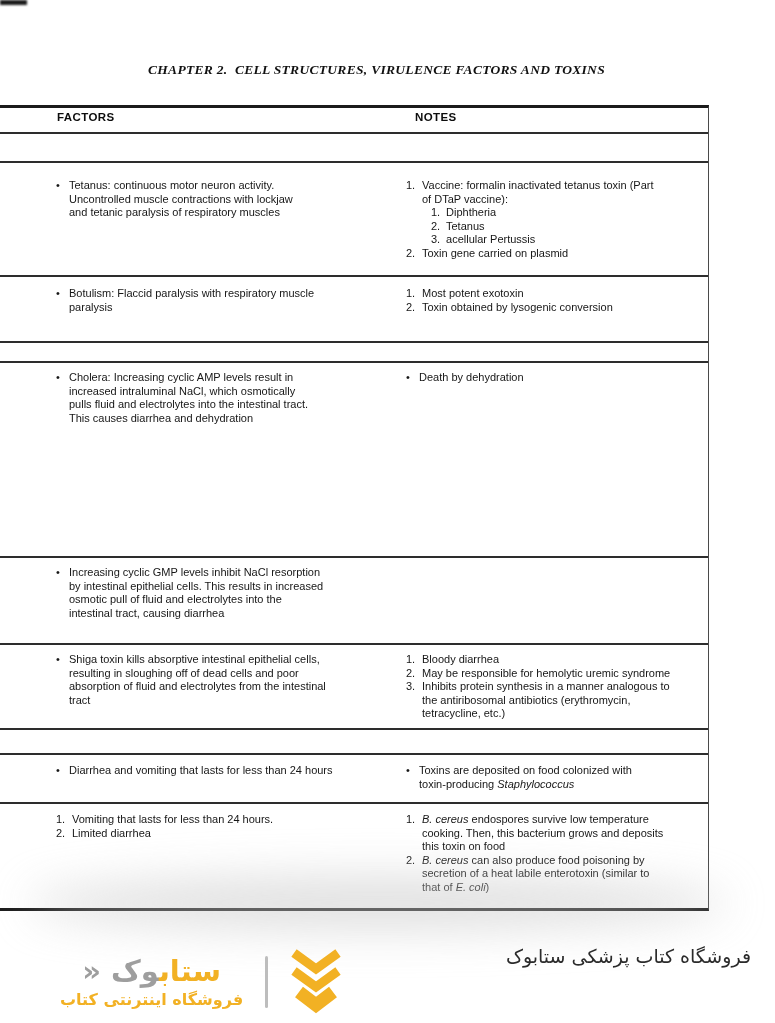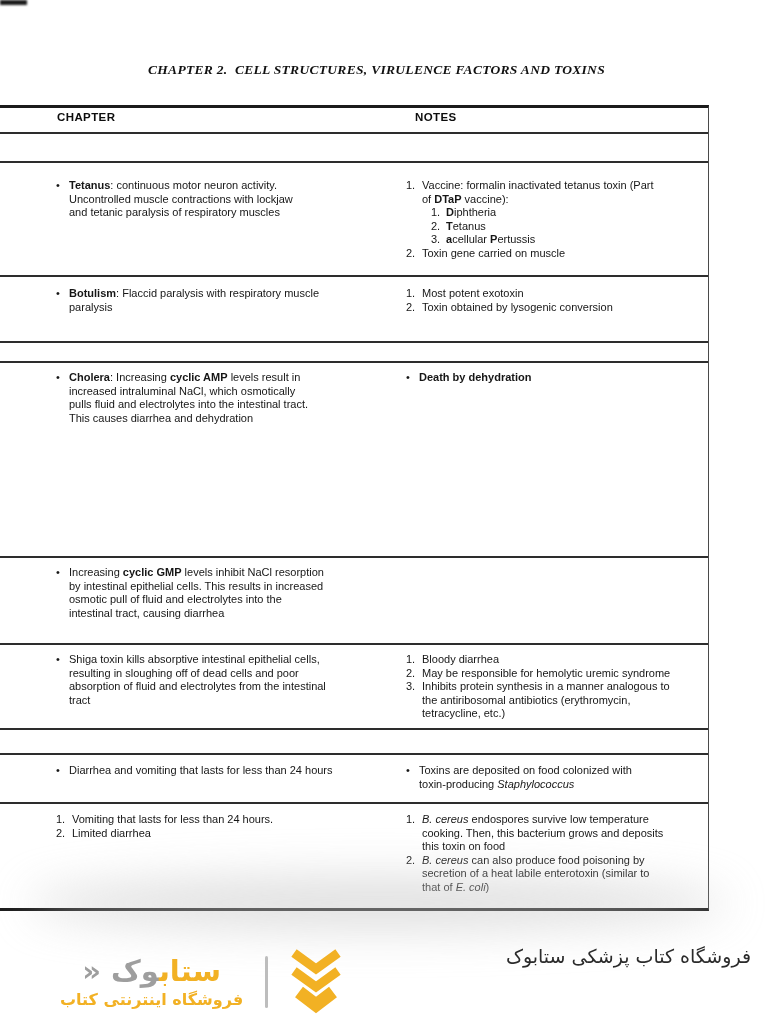--- a/index.html
+++ b/index.html
@@ -37,21 +37,21 @@
   .hcell.right{padding-left:15px}
   .cell{box-sizing:border-box;font-size:11px;line-height:13.6px}
   .cell.left{width:400px;padding-left:56px;padding-right:10px}
   .cell.right{flex:1;padding-left:6px;padding-right:6px}
   .li{display:flex}
   .marker{flex:0 0 13px;text-align:left}
   .marker.number{flex-basis:16px}
   .txt{white-space:pre-line;flex:1}
   .sub{margin-left:9px}
   .sub .marker.number{flex-basis:15px}
-  b{font-weight:bold}
+  b{font-weight:normal}
   i{font-style:italic}
   
   .footer{position:absolute;left:0;top:944px;width:775px;height:79px}
   .logo{position:absolute;left:60px;top:2px;display:flex;align-items:center;gap:22px}
   .wordmark-col{display:flex;flex-direction:column;align-items:center}
   .wordmark{font-family:"DejaVu Sans",sans-serif;font-size:29px;font-weight:bold;direction:rtl;line-height:1.15}
   .logo-sub{font-family:"DejaVu Sans",sans-serif;font-size:16px;font-weight:600;color:var(--gold);margin-top:1px;direction:rtl}
   .vbar{width:3px;height:52px;background:#bdbdbd;border-radius:2px}
   .emblem{display:block}
   .brand{position:absolute;right:16px;top:1px;display:flex;flex-direction:row;align-items:flex-end}
@@ -63,21 +63,21 @@
 </style>
 </head>
 <body>
 
 <div class="artifact-top"></div>
 
 <div class="title">CHAPTER 2.  CELL STRUCTURES, VIRULENCE FACTORS AND TOXINS</div>
 
 <div class="table">
   <div class="trow header">
-    <div class="hcell left">CHAPTER</div>
+    <div class="hcell left">FACTORS</div>
     <div class="hcell right">NOTES</div>
   </div>
 
 <div class="trow" style="min-height: 27px; padding-top: 0px; height: 27px;">
       <div class="cell left"></div>
       <div class="cell right"></div>
     </div>
     <div class="trow" style="min-height: 96px; padding-top: 16px; height: 80px;">
       <div class="cell left">
         <div class="li">
@@ -88,21 +88,21 @@
         </div>
       </div>
       <div class="cell right">
         <div class="li">
           <span class="marker number">1.</span>
           <span class="txt">Vaccine: formalin inactivated tetanus toxin (Part
 of <b>DTaP</b> vaccine):<div class="sub"><div class="li"><span class="marker number">1.</span><span class="txt"><b>D</b>iphtheria</span></div><div class="li"><span class="marker number">2.</span><span class="txt"><b>T</b>etanus</span></div><div class="li"><span class="marker number">3.</span><span class="txt"><b>a</b>cellular <b>P</b>ertussis</span></div></div></span>
         </div>
         <div class="li">
           <span class="marker number">2.</span>
-          <span class="txt">Toxin gene carried on muscle</span>
+          <span class="txt">Toxin gene carried on plasmid</span>
         </div>
       </div>
     </div>
     <div class="trow" style="min-height: 54px; padding-top: 10px; height: 44px;">
       <div class="cell left">
         <div class="li">
           <span class="marker bullet">•</span>
           <span class="txt"><b>Botulism</b>: Flaccid paralysis with respiratory muscle
 paralysis</span>
         </div>

